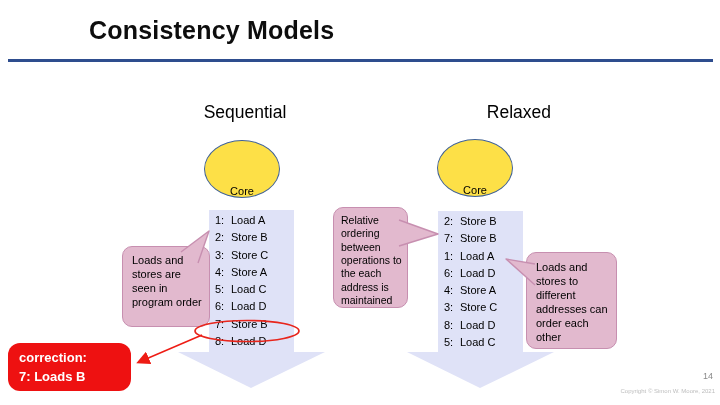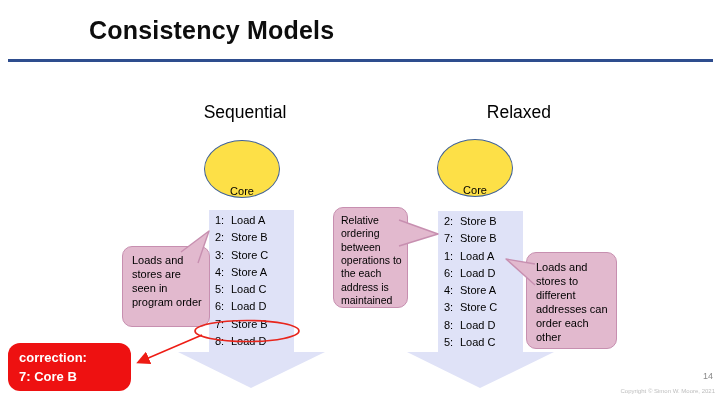--- a/index.html
+++ b/index.html
@@ -142,21 +142,21 @@
         <span class="op">Load C</span>
       </div>
   </div>
 
   <div class="abs bubble bubble-left">Loads and stores are seen in program order</div>
   <div class="abs bubble bubble-middle">Relative ordering between operations to the each address is maintained</div>
   <div class="abs bubble bubble-right">Loads and stores to different addresses can order each other</div>
 
   <div class="abs correction-box">
     <div>correction:</div>
-    <div>7: Core B</div>
+    <div>7: Loads B</div>
   </div>
 
   <svg class="abs overlay" viewBox="0 0 720 405" xmlns="http://www.w3.org/2000/svg">
     <defs>
       <marker id="redarrow" markerWidth="9" markerHeight="9" refX="7" refY="4.5" orient="auto">
         <path d="M0,0 L9,4.5 L0,9 z" fill="#ee1c14"></path>
       </marker>
     </defs>
 
     <polygon points="178,352 325,352 251,388" fill="#dfe2f7"></polygon>

